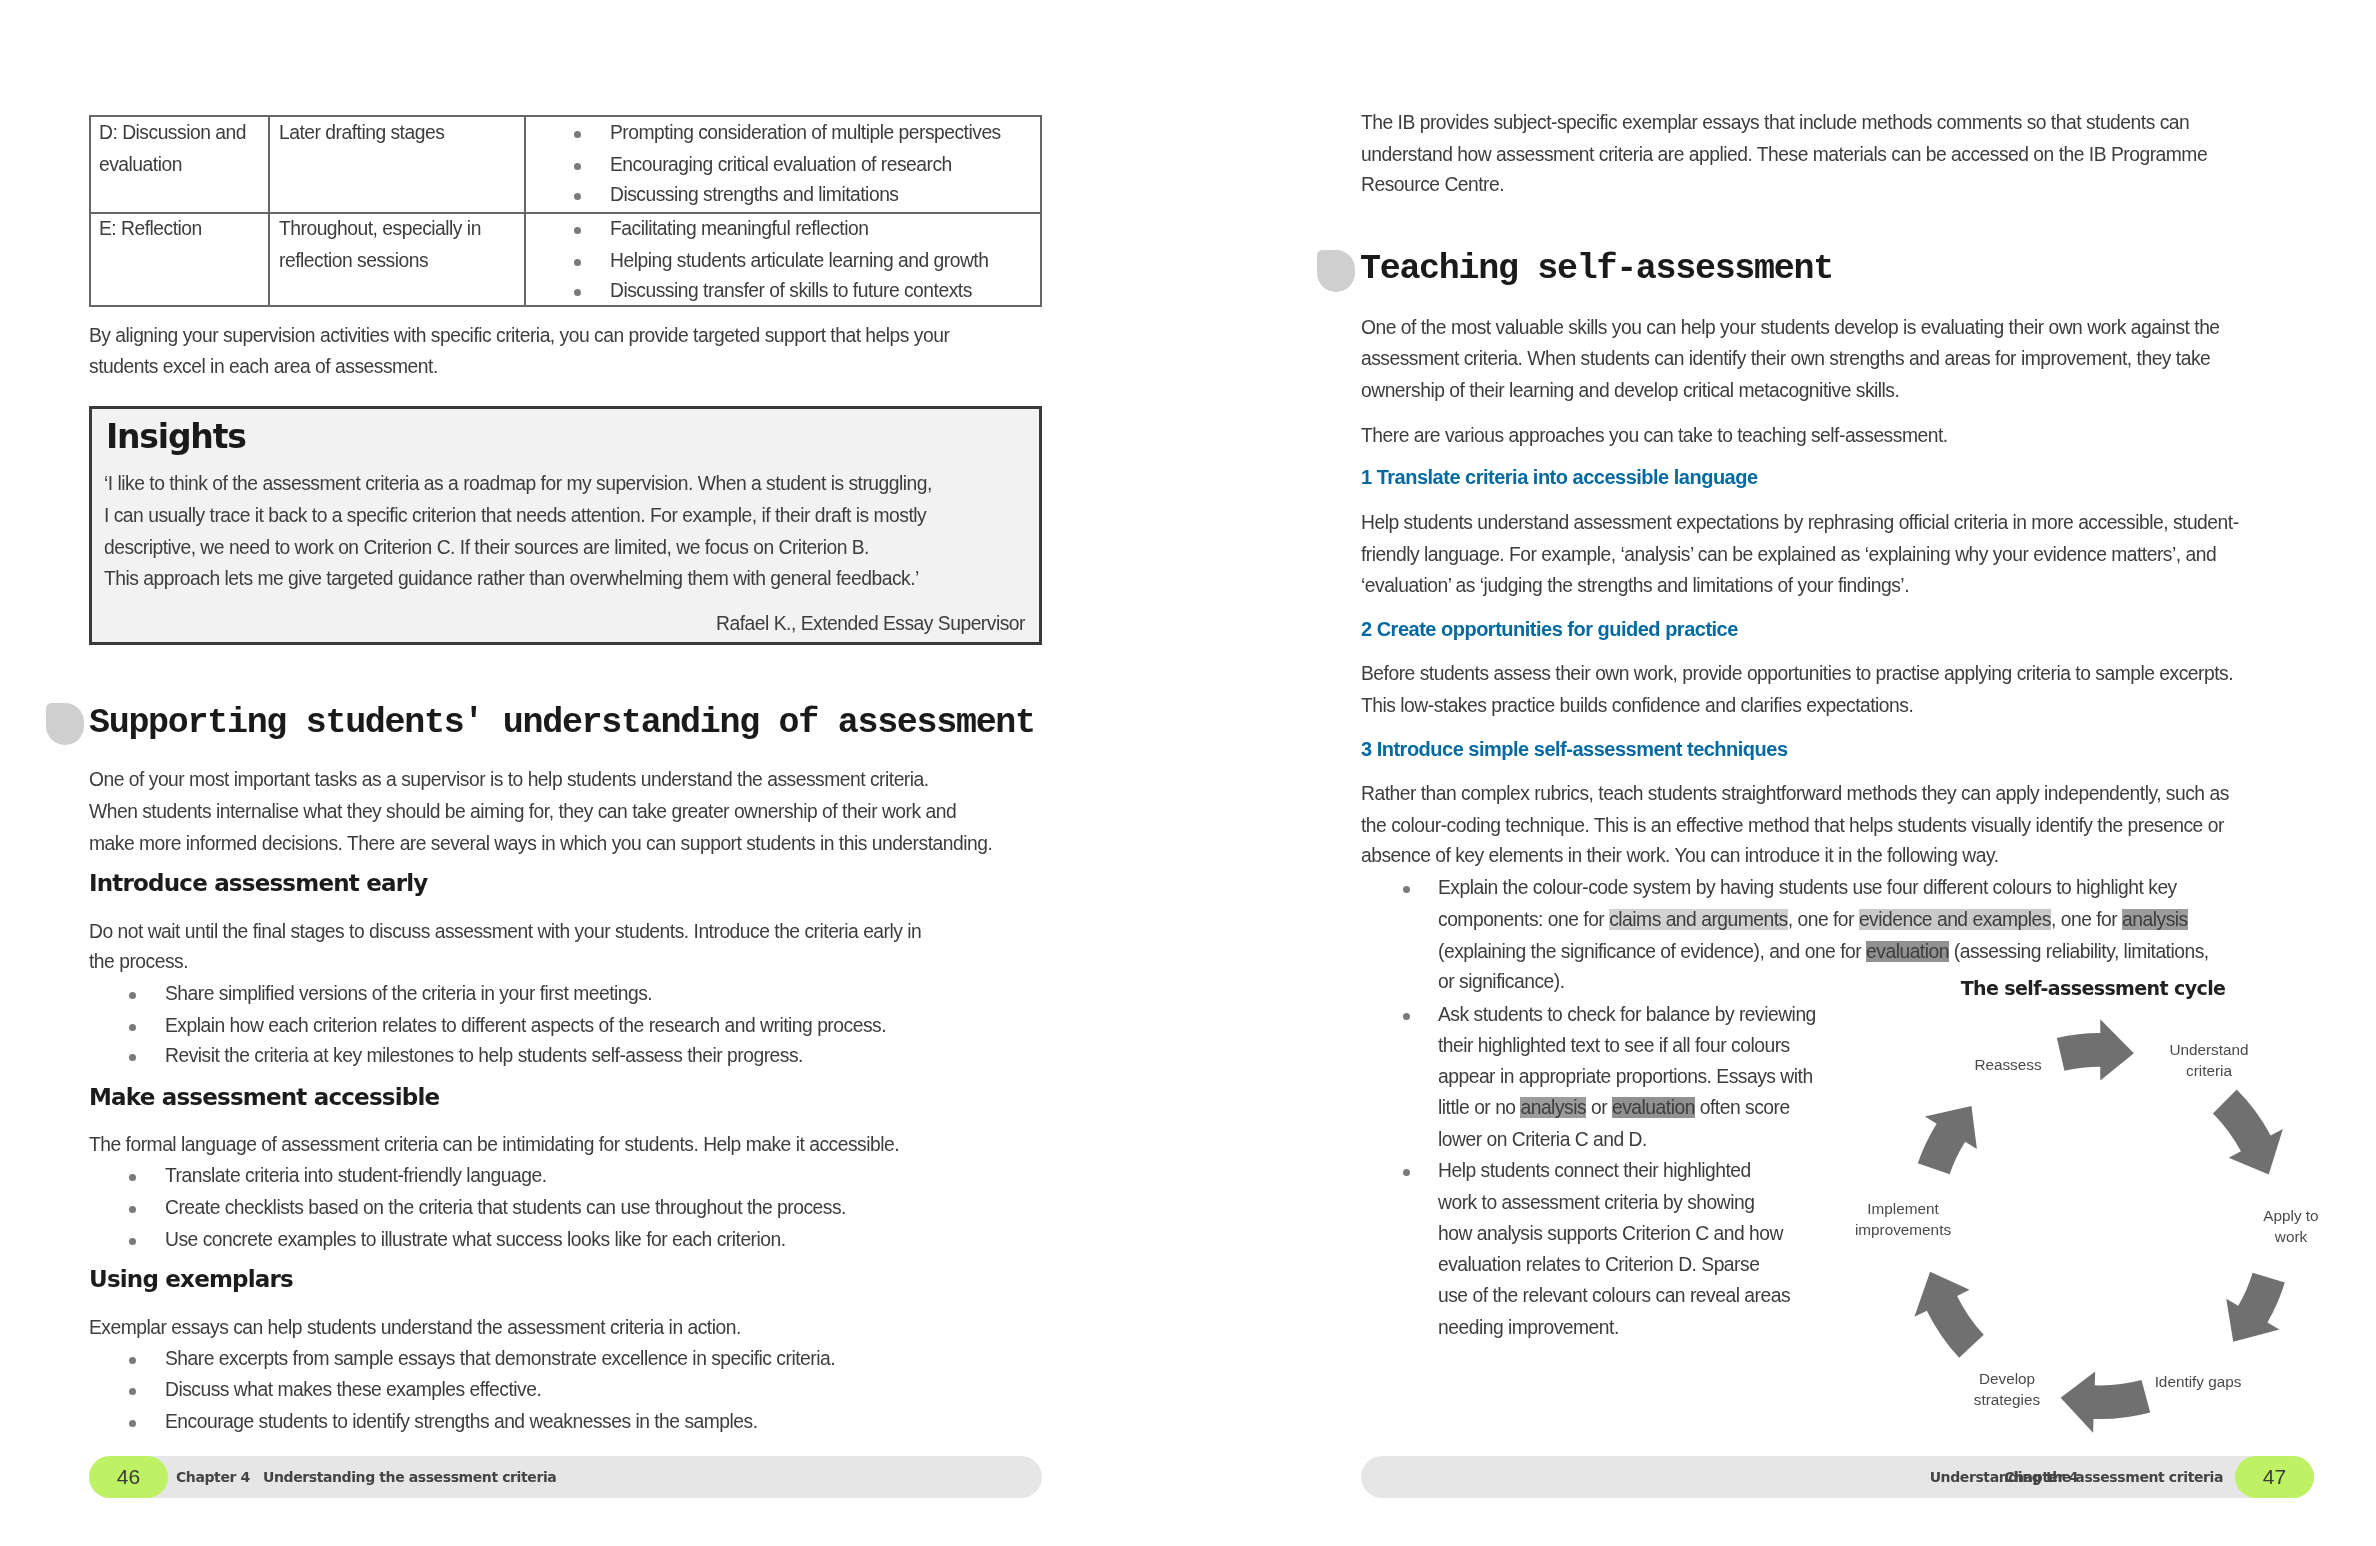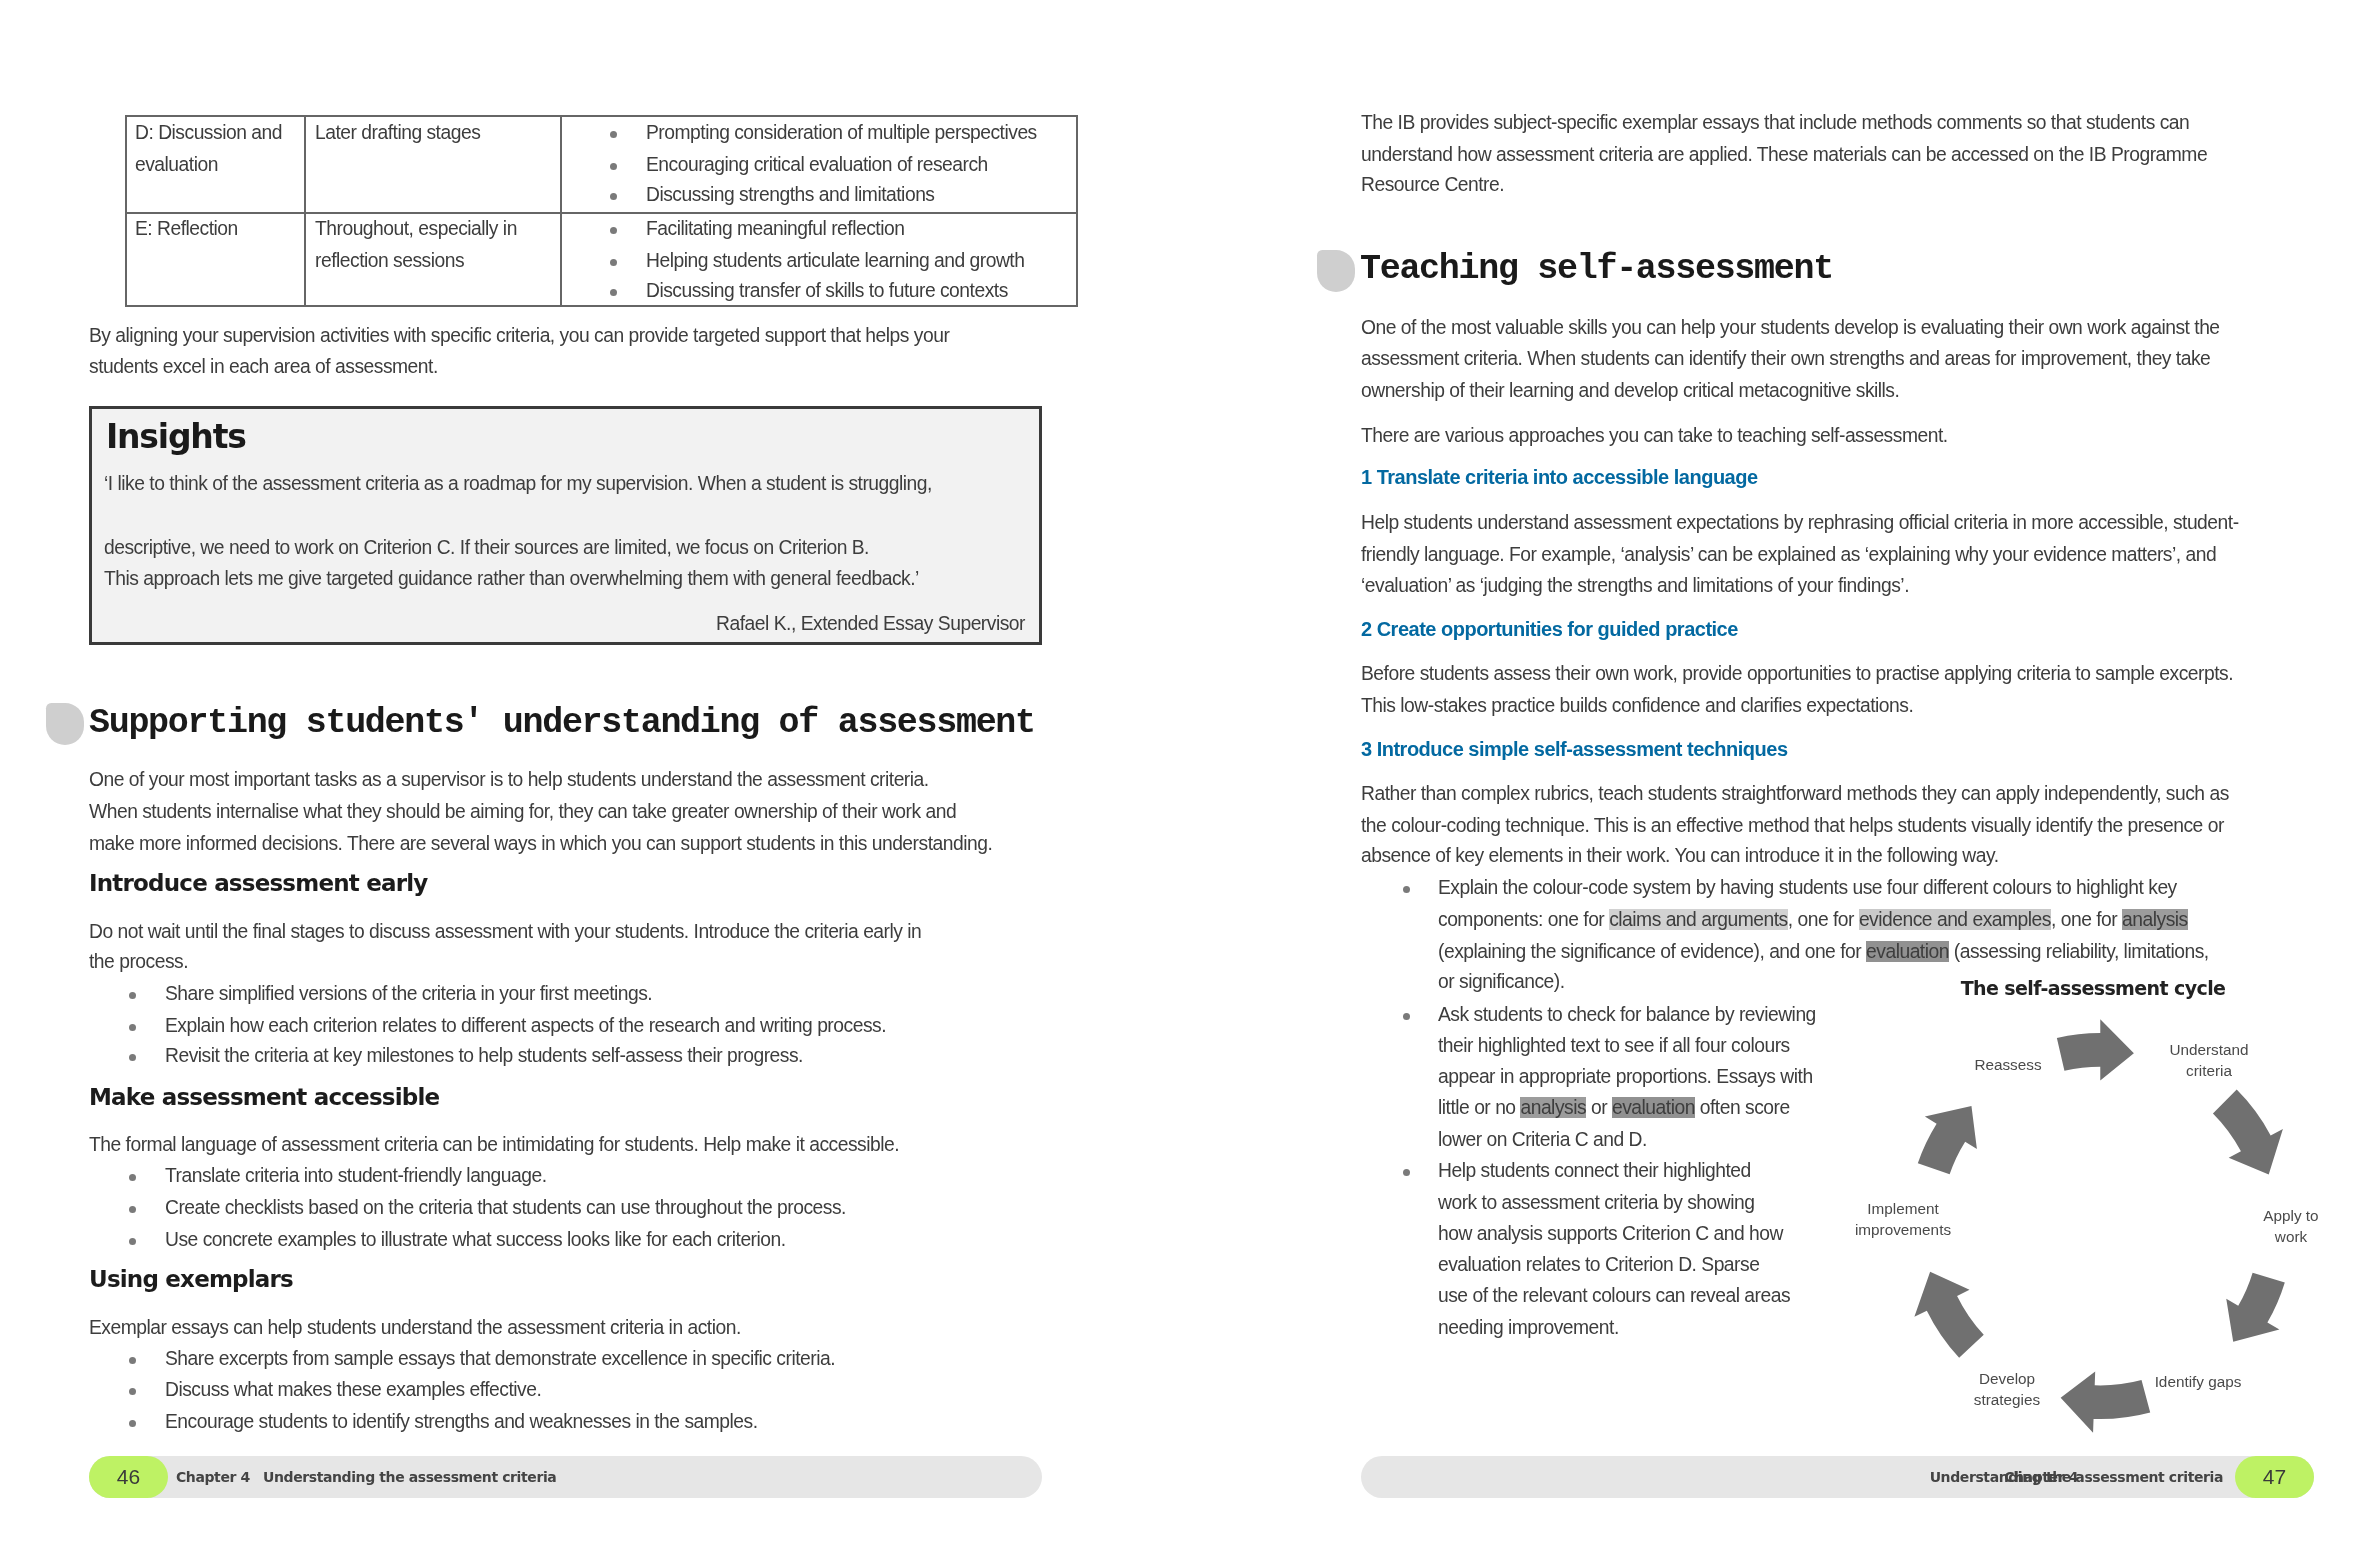--- a/index.html
+++ b/index.html
@@ -6,21 +6,21 @@
   body { width:2376px; height:1546px; background:#ffffff; position:relative; overflow:hidden;
          font-family:"Liberation Sans", sans-serif; color:#3a3a3a; }
   .abs { position:absolute; }
   .line { position:absolute; white-space:nowrap; font-size:19.3px; letter-spacing:-0.5px; line-height:24px; color:#3d3d3d; }
   .bold-sub { font-family:"DejaVu Sans", sans-serif; font-weight:bold; font-size:23px; letter-spacing:-0.8px; color:#1c1c1c; white-space:nowrap; position:absolute; }
   .num-sub { font-weight:bold; font-size:20px; letter-spacing:-0.5px; color:#0369a1; white-space:nowrap; position:absolute; }
   .h2 { font-family:Liberation Mono, monospace; font-weight:bold; font-size:35px; letter-spacing:-1.3px; color:#1a1a1a; white-space:nowrap; position:absolute; }
   .marker { position:absolute; width:38px; height:42px; background:#cfcfcf; border-radius:6px 22px 22px 22px; }
   .bullet-dot { position:absolute; width:7px; height:7px; border-radius:50%; background:#7a7a7a; }
   
-  .tbl { position:absolute; left:89px; top:115px; width:953px; height:192px; border:2px solid #666; box-sizing:border-box;margin-left:36px; }
+  .tbl { position:absolute; left:89px; top:115px; width:953px; height:192px; border:2px solid #666; box-sizing:border-box; }
   .tbl .hline { position:absolute; left:0; right:0; top:95px; height:2px; background:#666; }
   .tbl .vline { position:absolute; top:0; bottom:0; width:2px; background:#666; }
   
   .insights { position:absolute; left:89px; top:406px; width:953px; height:239px; background:#f2f2f2; border:3px solid #3a3a3a; box-sizing:border-box; }
   .insights-title { position:absolute; left:14px; top:8px; font-family:"DejaVu Sans", sans-serif; font-weight:bold; font-size:33px; letter-spacing:-1.2px; color:#1a1a1a; }
   
   .footer { position:absolute; height:42px; background:#e6e6e6; border-radius:21px; }
   .pgnum { position:absolute; top:0; height:42px; width:79px; background:#bef264; border-radius:21px; font-size:21px; color:#3a3a3a; text-align:center; line-height:42px; }
   .footer-chap { position:absolute; top:0; line-height:42px; font-family:"DejaVu Sans", sans-serif; font-weight:bold; font-size:14px; letter-spacing:-0.4px; color:#444; white-space:nowrap; }
   .hl1 { background:#d2d2d2; }
@@ -66,20 +66,21 @@
   </div>
 
   <div>
     <span class="line" style="left:89px;top:324px">By aligning your supervision activities with specific criteria, you can provide targeted support that helps your</span>
     <span class="line" style="left:89px;top:355px">students excel in each area of assessment.</span>
   </div>
 
   <div class="insights">
     <div class="insights-title">Insights</div>
     <span class="line" style="left:12px;top:63px">‘I like to think of the assessment criteria as a roadmap for my supervision. When a student is struggling,</span>
+    <span class="line" style="left:12px;top:95px">I can usually trace it back to a specific criterion that needs attention. For example, if their draft is mostly</span>
     <span class="line" style="left:12px;top:127px">descriptive, we need to work on Criterion C. If their sources are limited, we focus on Criterion B.</span>
     <span class="line" style="left:12px;top:158px">This approach lets me give targeted guidance rather than overwhelming them with general feedback.’</span>
     <span class="line" style="right:14px;top:203px">Rafael K., Extended Essay Supervisor</span>
   </div>
 
   <div class="marker" style="left:46px;top:703px"></div>
   <div class="h2" style="left:89px;top:703px">Supporting students' understanding of assessment</div>
 
   <span class="line" style="left:89px;top:768px">One of your most important tasks as a supervisor is to help students understand the assessment criteria.</span>
   <span class="line" style="left:89px;top:800px">When students internalise what they should be aiming for, they can take greater ownership of their work and</span>

